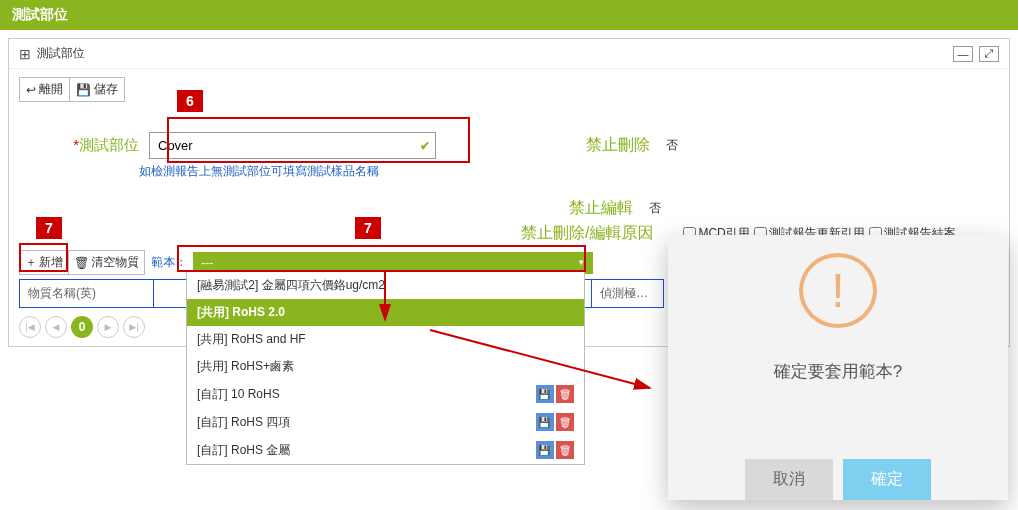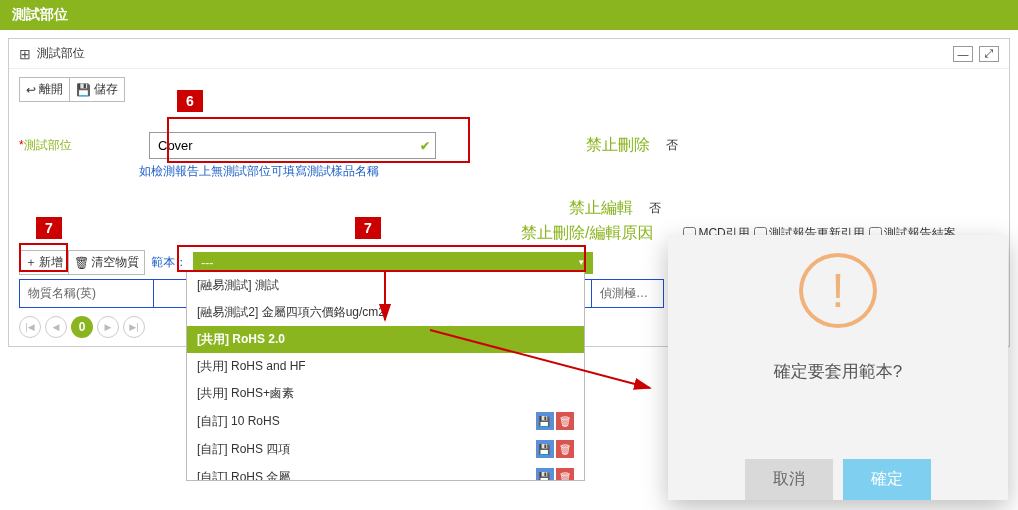--- a/index.html
+++ b/index.html
@@ -7,21 +7,21 @@
   .page-header { background: #8ab51e; color: #fff; padding: 6px 12px; font-size: 14px; font-weight: bold; }
   .panel { border: 1px solid #ccc; margin: 8px; position: relative; }
   .panel-head { padding: 6px 10px; border-bottom: 1px solid #eee; display: flex; align-items: center; justify-content: space-between; }
   .panel-head-left { display: flex; align-items: center; gap: 6px; }
   .panel-head-right { display: flex; gap: 6px; }
   .win-btn { width: 20px; height: 16px; border: 1px solid #999; background: #fff; display: flex; align-items: center; justify-content: center; cursor: pointer; font-size: 11px; }
   .toolbar { padding: 8px 10px; display: flex; gap: 0; }
   .tb-btn { border: 1px solid #bbb; background: #fff; padding: 3px 6px; display: flex; align-items: center; gap: 3px; cursor: pointer; font-size: 12px; }
   .tb-btn + .tb-btn { border-left: none; }
   .form-row { display: flex; align-items: center; padding: 2px 10px; gap: 10px; }
-  .form-label { color: #8ab51e; font-size: 12px; text-align: left; width: 120px; }
+  .form-label { color: #8ab51e; font-size: 15px; text-align: right; width: 120px; }
   .form-label .req { color: #d00; }
   .input-wrap { position: relative; width: 287px; }
   .input-field { width: 100%; padding: 5px 28px 5px 8px; border: 1px solid #999; font-size: 13px; }
   .input-check { position: absolute; right: 6px; top: 50%; transform: translateY(-50%); color: #8ab51e; font-weight: bold; }
   .info-label { color: #8ab51e; font-size: 16px; }
   .value-text { font-size: 12px; color: #333; padding: 0 6px; }
   .link-text { color: #1a5ec8; font-size: 12px; margin-left: 130px; padding: 2px 0; cursor: pointer; }
   .checkboxes { display: flex; align-items: center; gap: 4px; font-size: 12px; }
   .checkboxes label { display: flex; align-items: center; gap: 2px; }
 
@@ -167,23 +167,20 @@
     <div class="pg-btn">◀</div>
     <div class="pg-num">0</div>
     <div class="pg-btn">▶</div>
     <div class="pg-btn">▶|</div>
   </div>
 
 </div>
 
 <div class="dropdown-list" id="dd-list">
     <div class="dd-item">
-      <span>[融易測試] 測試</span>
-    </div>
-    <div class="dd-item">
       <span>[融易測試2] 金屬四項六價鉻ug/cm2</span>
     </div>
     <div class="dd-item selected">
       <span>[共用] RoHS 2.0</span>
     </div>
     <div class="dd-item">
       <span>[共用] RoHS and HF</span>
     </div>
     <div class="dd-item">
       <span>[共用] RoHS+鹵素</span>

